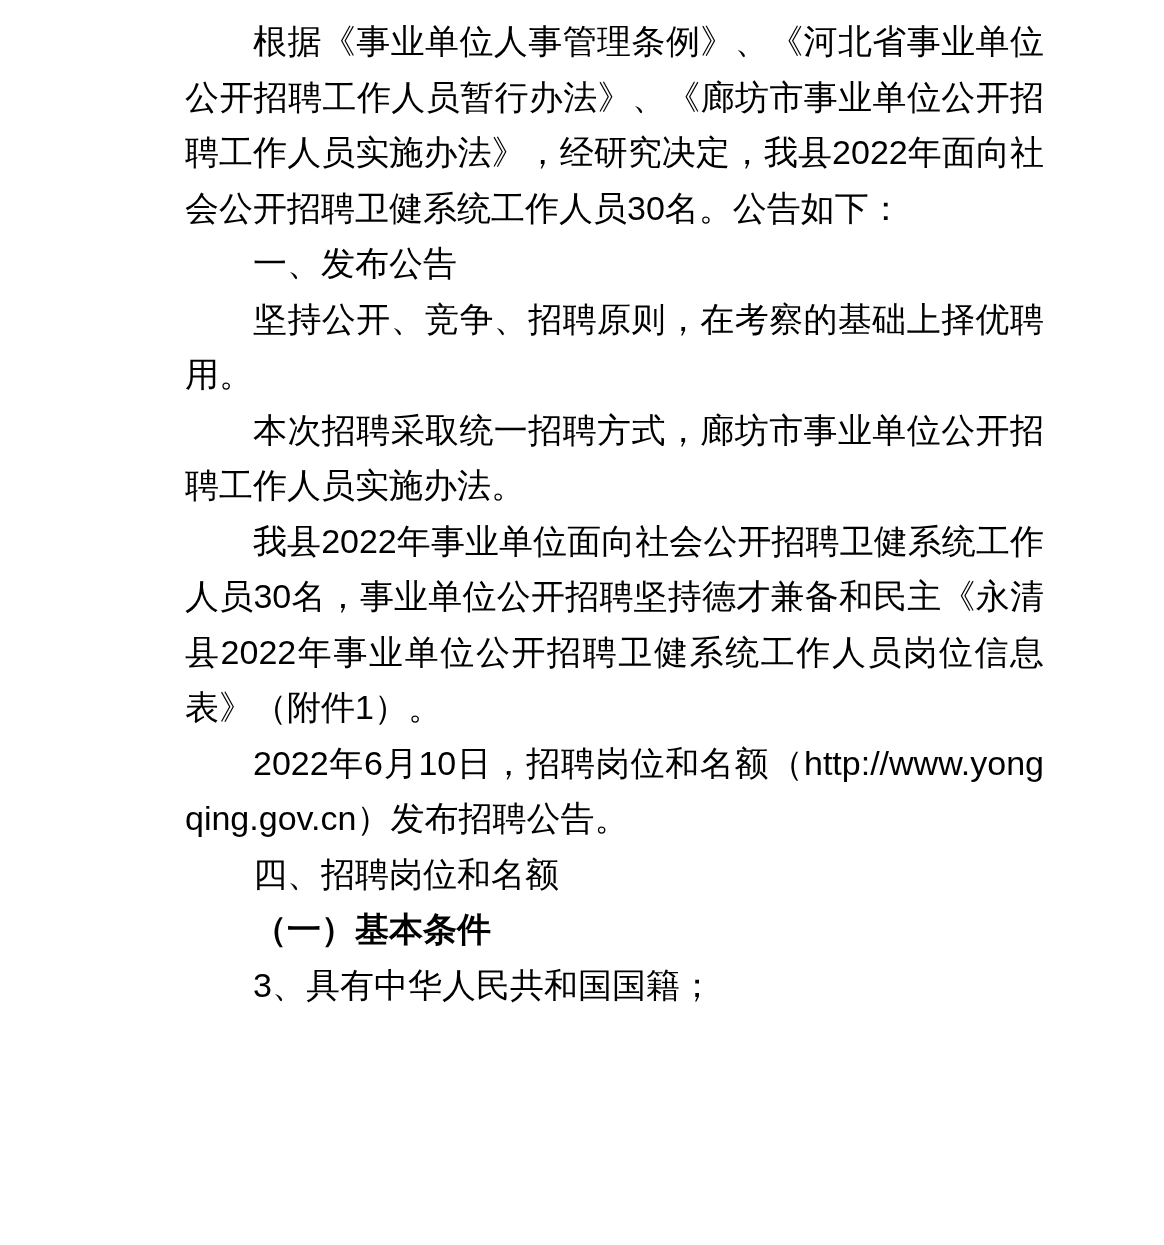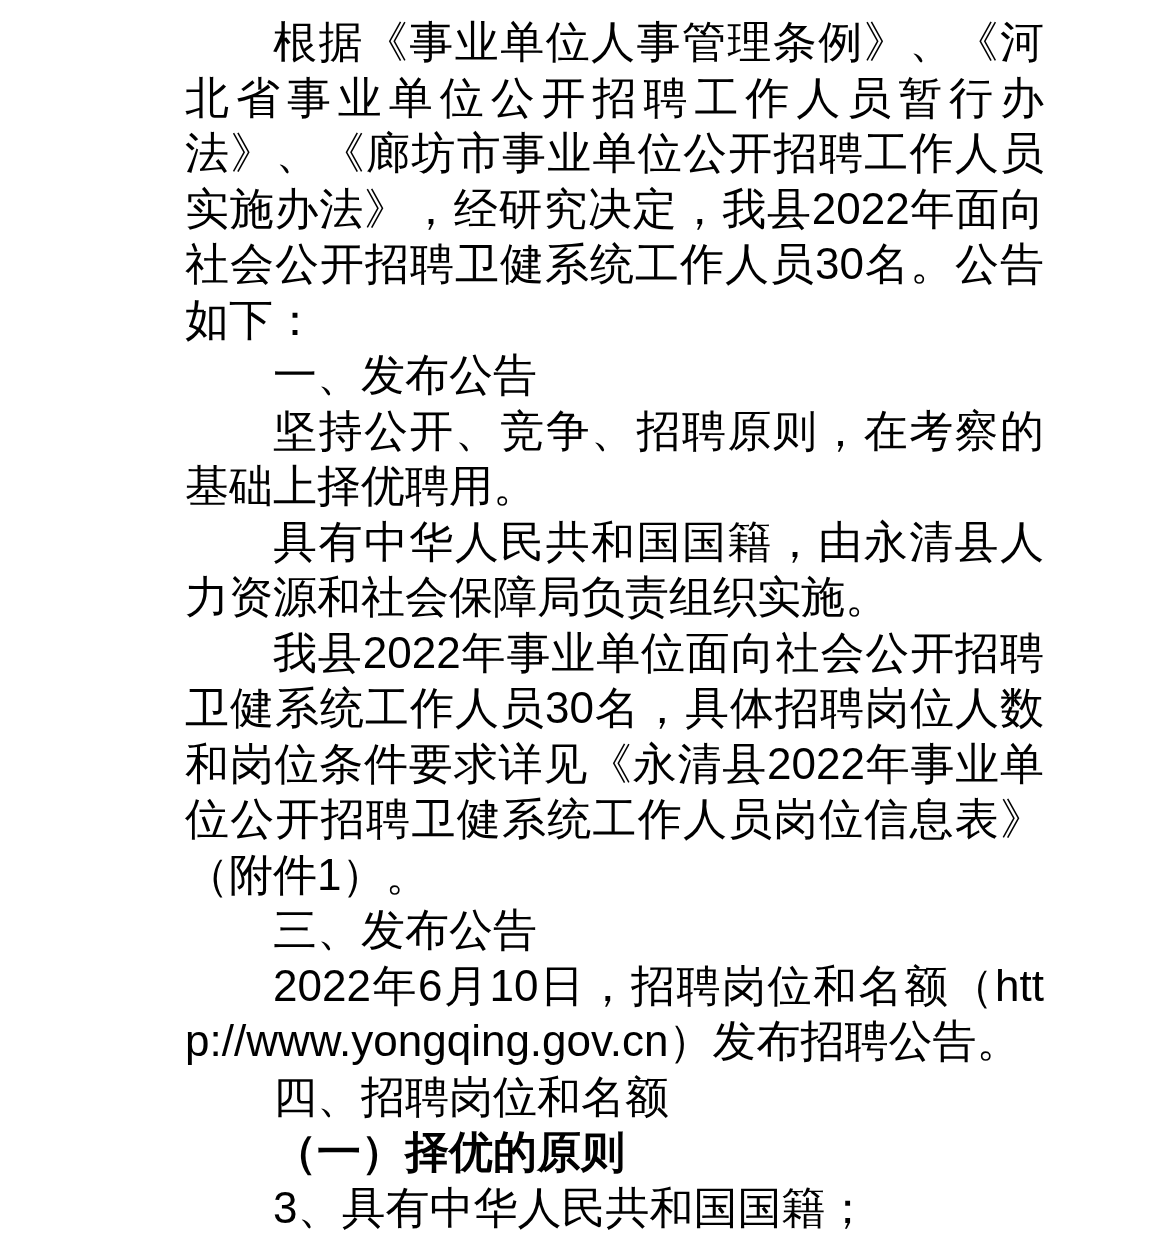--- a/index.html
+++ b/index.html
@@ -13,21 +13,21 @@
     height: 1245px;
     background: #ffffff;
     overflow: hidden;
     box-sizing: border-box;
   }
   .doc {
     box-sizing: border-box;
     padding: 14px 120px 0 185px;
     width: 100%;
     font-family: "Liberation Sans", "DejaVu Sans", sans-serif;
-    font-size: 44px;
+    font-size: 34px;
     line-height: 55.5px;
     color: #000000;
     text-align: justify;
     word-break: break-all;
     overflow-wrap: anywhere;
   }
   .doc p {
     margin: 0;
     padding: 0;
     text-indent: 2em;
@@ -38,21 +38,20 @@
   }
 </style>
 </head>
 <body>
 
 <div class="page">
   <div class="doc">
     <p>根据《事业单位人事管理条例》、《河北省事业单位公开招聘工作人员暂行办法》、《廊坊市事业单位公开招聘工作人员实施办法》，经研究决定，我县2022年面向社会公开招聘卫健系统工作人员30名。公告如下：</p>
     <p>一、发布公告</p>
     <p>坚持公开、竞争、招聘原则，在考察的基础上择优聘用。</p>
-    <p>具有中华人民共和国国籍，由永清县人力资源和社会保障局负责组织实施。</p>
-    <p>我县2022年事业单位面向社会公开招聘卫健系统工作人员30名，具体招聘岗位人数和岗位条件要求详见《永清县2022年事业单位公开招聘卫健系统工作人员岗位信息表》（附件1）。</p>
-    <p>三、发布公告</p>
+    <p>本次招聘采取统一招聘方式，廊坊市事业单位公开招聘工作人员实施办法。</p>
+    <p>我县2022年事业单位面向社会公开招聘卫健系统工作人员30名，事业单位公开招聘坚持德才兼备和民主《永清县2022年事业单位公开招聘卫健系统工作人员岗位信息表》（附件1）。</p>
     <p>2022年6月10日，招聘岗位和名额（http://www.yongqing.gov.cn）发布招聘公告。</p>
     <p>四、招聘岗位和名额</p>
-    <p class="bold">（一）择优的原则</p>
+    <p class="bold">（一）基本条件</p>
     <p>3、具有中华人民共和国国籍；</p>
   </div>
 </div>
 
 </body></html>

